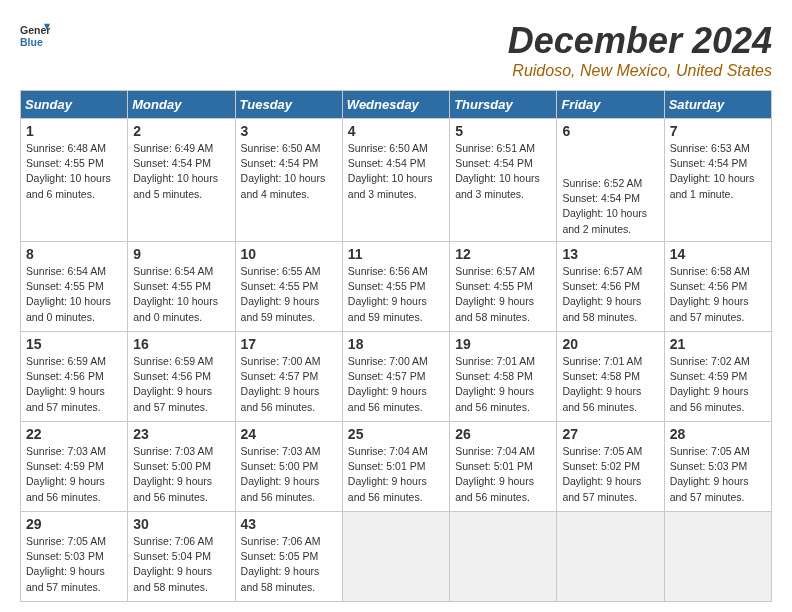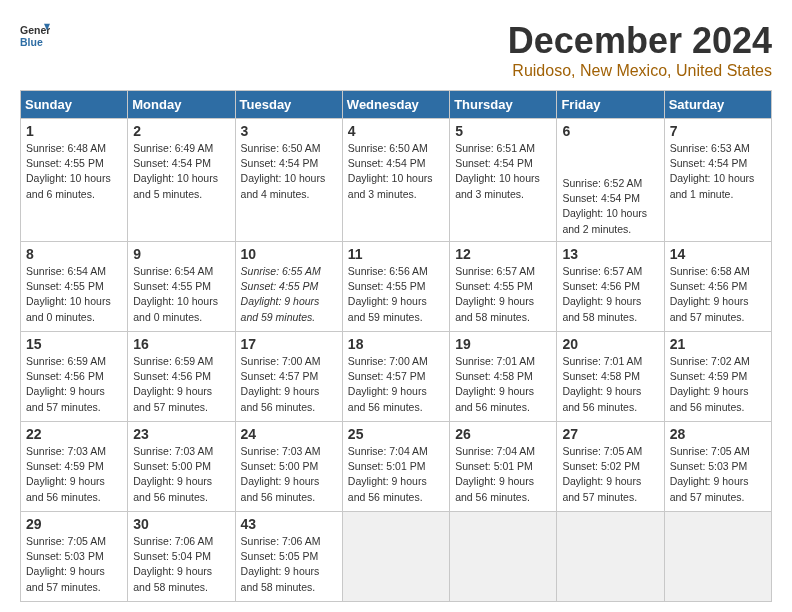--- a/index.html
+++ b/index.html
@@ -20,20 +20,21 @@
       display: flex;
       align-items: center;
       gap: 4px;
     }
     .logo-icon {
       width: 30px;
       height: 30px;
     }
     .title-area {
       text-align: right;
+      font-style: italic;
     }
     .month-title {
       font-size: 36px;
       font-weight: bold;
       color: #333;
     }
     .location-title {
       font-size: 16px;
       color: #a16207;
     }
@@ -43,20 +44,21 @@
       table-layout: fixed;
     }
     th {
       background-color: #2e6da4;
       color: #fff;
       padding: 6px 4px;
       font-size: 13px;
       font-weight: bold;
       text-align: left;
       border: 1px solid #c8c8c8;
+      font-style: italic;
     }
     td {
       border: 1px solid #c8c8c8;
       vertical-align: top;
       padding: 4px 5px;
       font-size: 10.5px;
       color: #333;
       height: 90px;
       background: #fff;
     }
@@ -165,21 +167,21 @@
         </td>
         <td>
           <span class="day-num">9</span>
           <div class="day-info" style="white-space: pre-line;">Sunrise: 6:54 AM
 Sunset: 4:55 PM
 Daylight: 10 hours
 and 0 minutes.</div>
         </td>
         <td>
           <span class="day-num">10</span>
-          <div class="day-info" style="white-space: pre-line; font-style: italic;">Sunrise: 6:55 AM
+          <div class="day-info" style="white-space: pre-line;">Sunrise: 6:55 AM
 Sunset: 4:55 PM
 Daylight: 9 hours
 and 59 minutes.</div>
         </td>
         <td>
           <span class="day-num">11</span>
           <div class="day-info" style="white-space: pre-line;">Sunrise: 6:56 AM
 Sunset: 4:55 PM
 Daylight: 9 hours
 and 59 minutes.</div>

